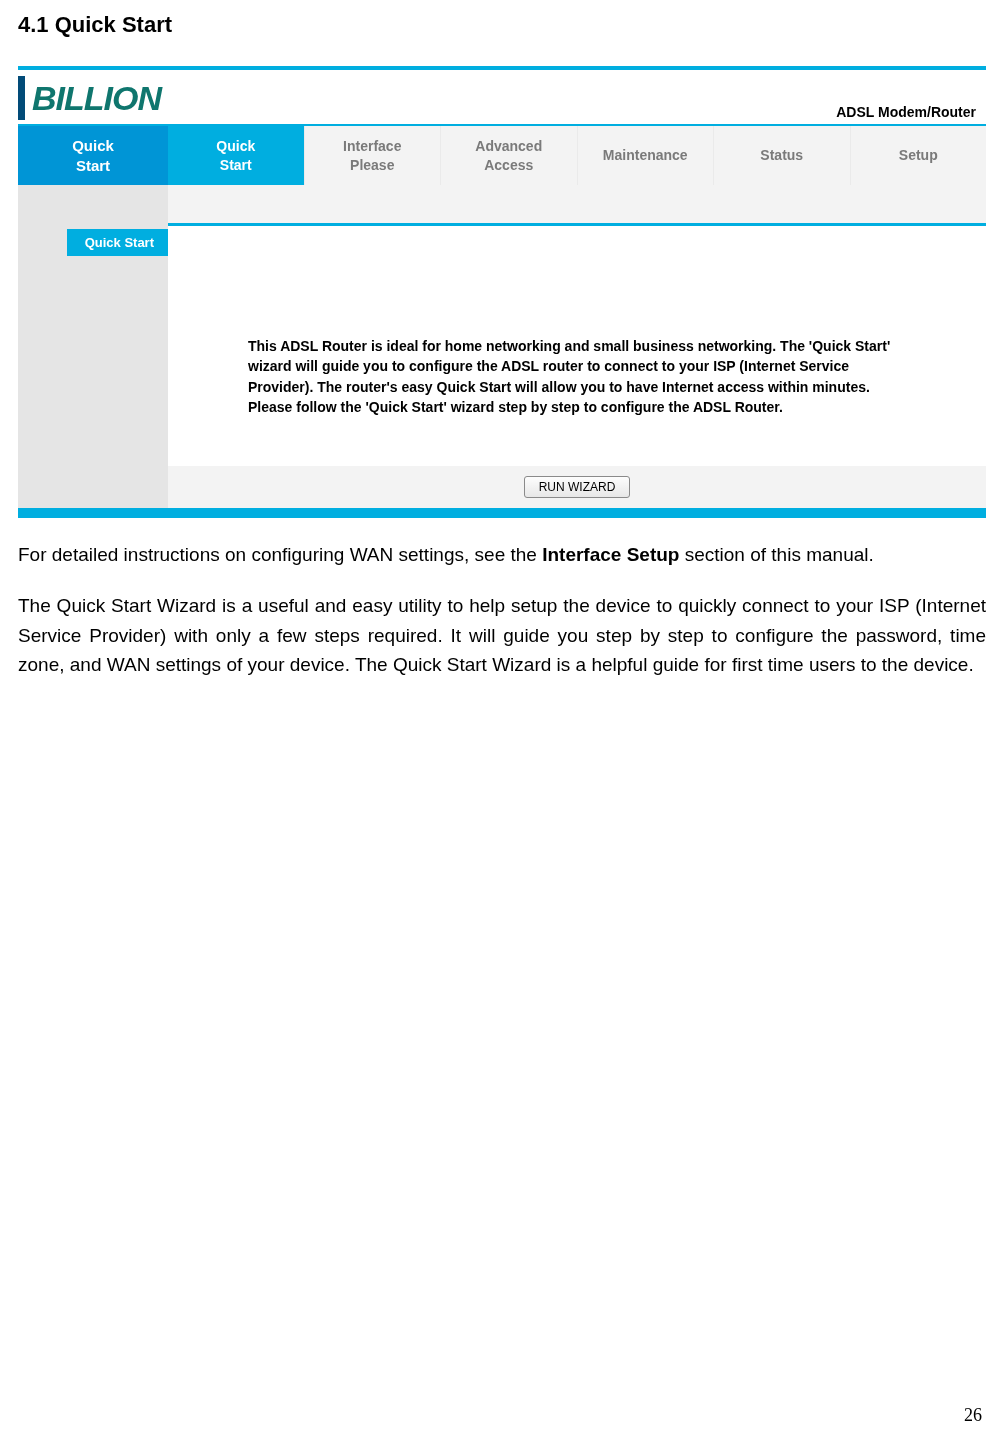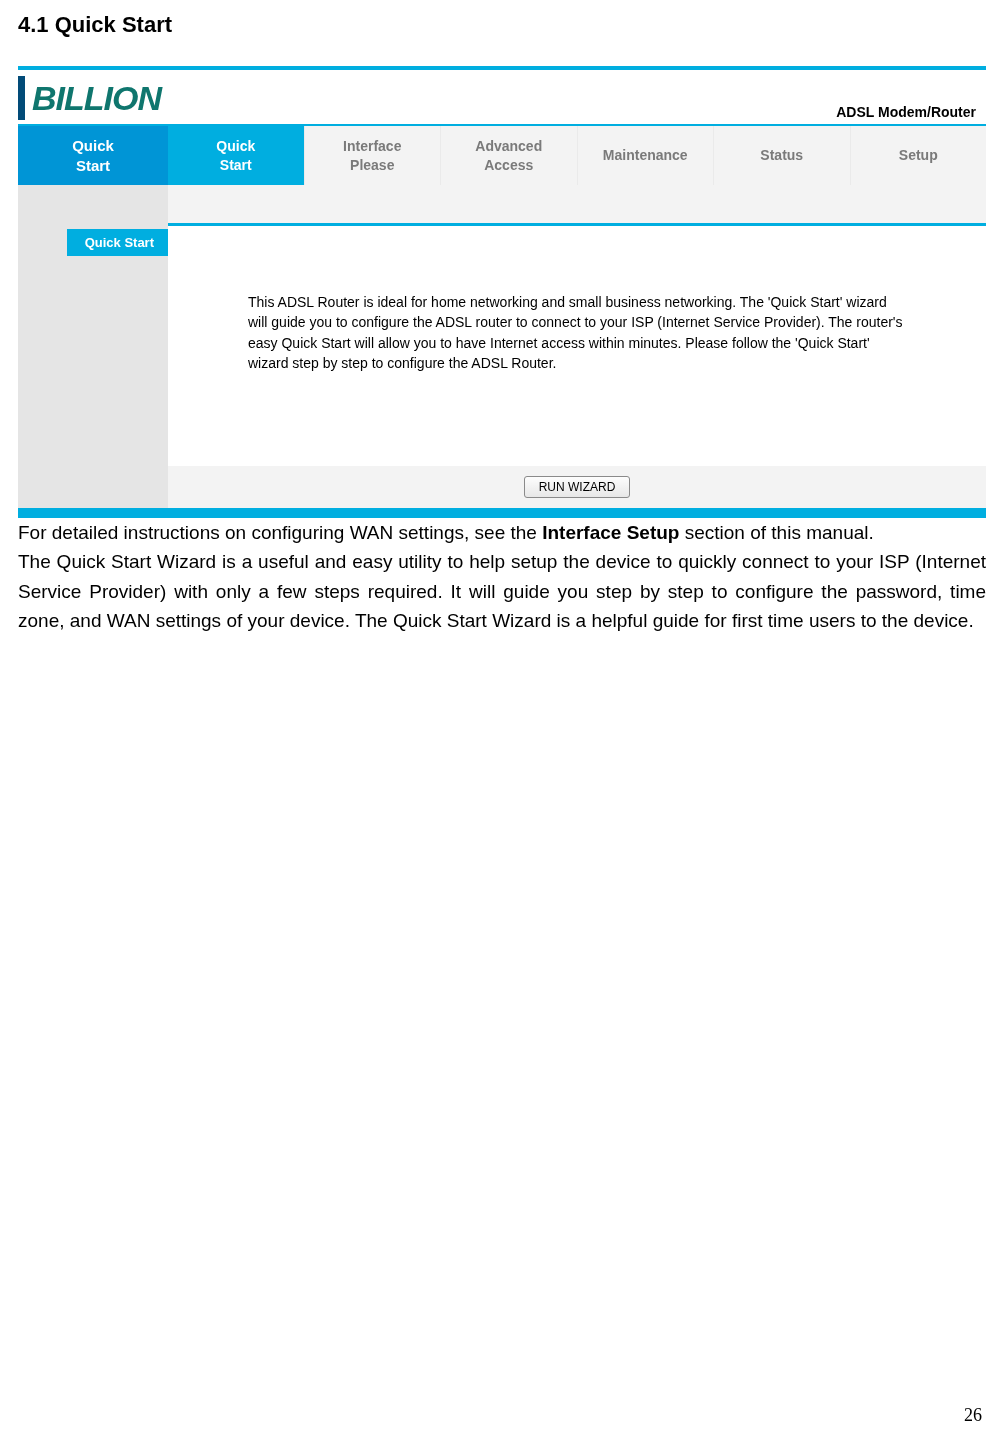--- a/index.html
+++ b/index.html
@@ -34,32 +34,32 @@
   .qs-row { display: flex; }
   .qs-left { width: 150px; min-width: 150px; background: #e5e5e5; }
   .qs-badge-cell { display:flex; justify-content:flex-end; padding: 6px 0 0 0;}
   .qs-badge { background: #00aee0; color: #fff; font-weight: bold; font-size: 13px; padding: 6px 14px 6px 18px; }
   .qs-right { flex: 1; background: #fff; border-top: 3px solid #00aee0; }
 
   
   .content-row { display: flex; min-height: 210px; }
   .content-left { width: 150px; min-width: 150px; background: #e5e5e5; }
   .content-right { flex: 1; background: #fff; padding: 36px 30px 20px 80px; }
-  .content-text { font-size: 14px; font-weight: normal; line-height: 1.45; max-width: 660px; }
+  .content-text { font-size: 14px; font-weight: bold; line-height: 1.45; max-width: 660px; margin-top: 44px; }
 
   
   .button-row { display: flex; }
   .button-left { width: 150px; min-width: 150px; background: #e5e5e5; }
   .button-right { flex: 1; background: #f3f3f3; display: flex; align-items: center; justify-content: center; padding: 10px 0; }
   .wizard-btn { font-family: Tahoma, Arial, sans-serif; font-size: 12px; padding: 3px 14px; background: linear-gradient(#fdfdfd,#e7e7e7); border: 1px solid #8a8a8a; border-radius: 3px; cursor: pointer; }
 
   .bottom-cyan { height: 10px; background: #00aee0; }
 
   
-  .body-para { font-size: 19px; line-height: 1.55; text-align: justify; }
+  .body-para { font-size: 19px; line-height: 1.55; margin-top: 22px; text-align: justify; }
   .body-para strong { font-weight: bold; }
 
   .pagenum { position: absolute; right: 22px; bottom: 22px; font-size: 18px; font-family: "Times New Roman", serif; }
   .page-wrap { position: relative; width: 1004px; min-height: 1448px; }
 </style>
 </head>
 <body>
 <div class="page-wrap">
 <div class="page">
 

